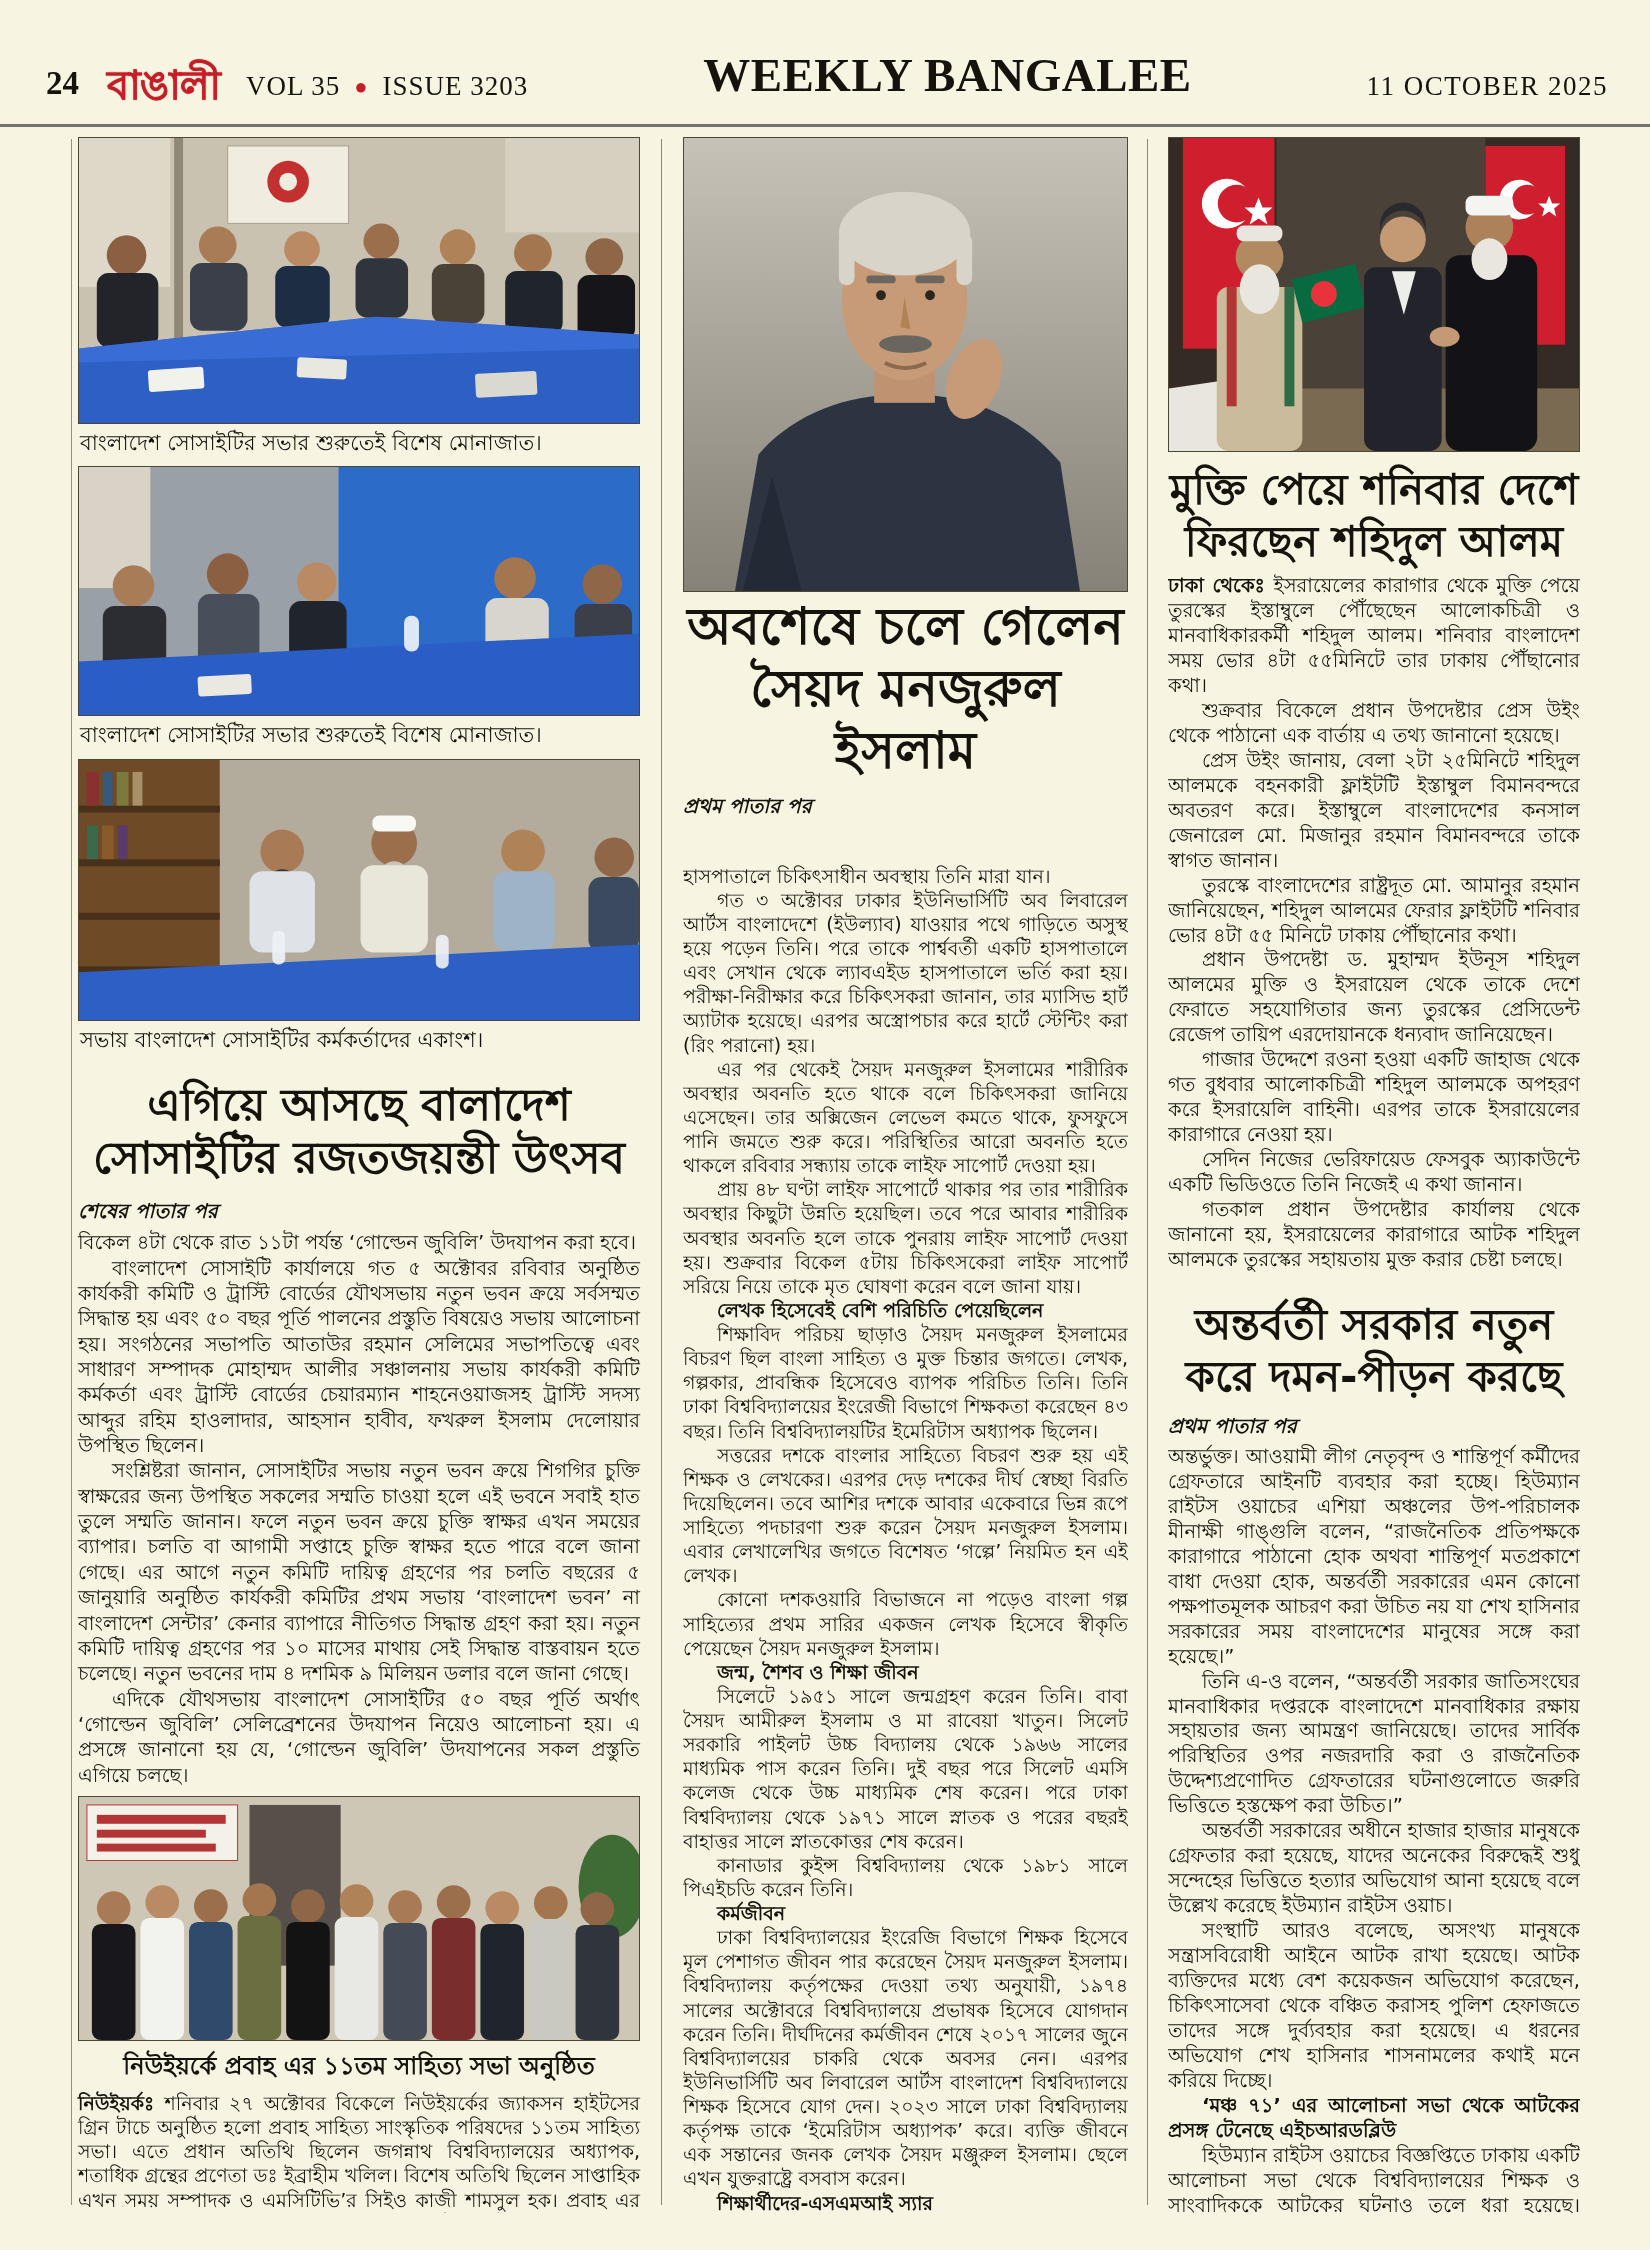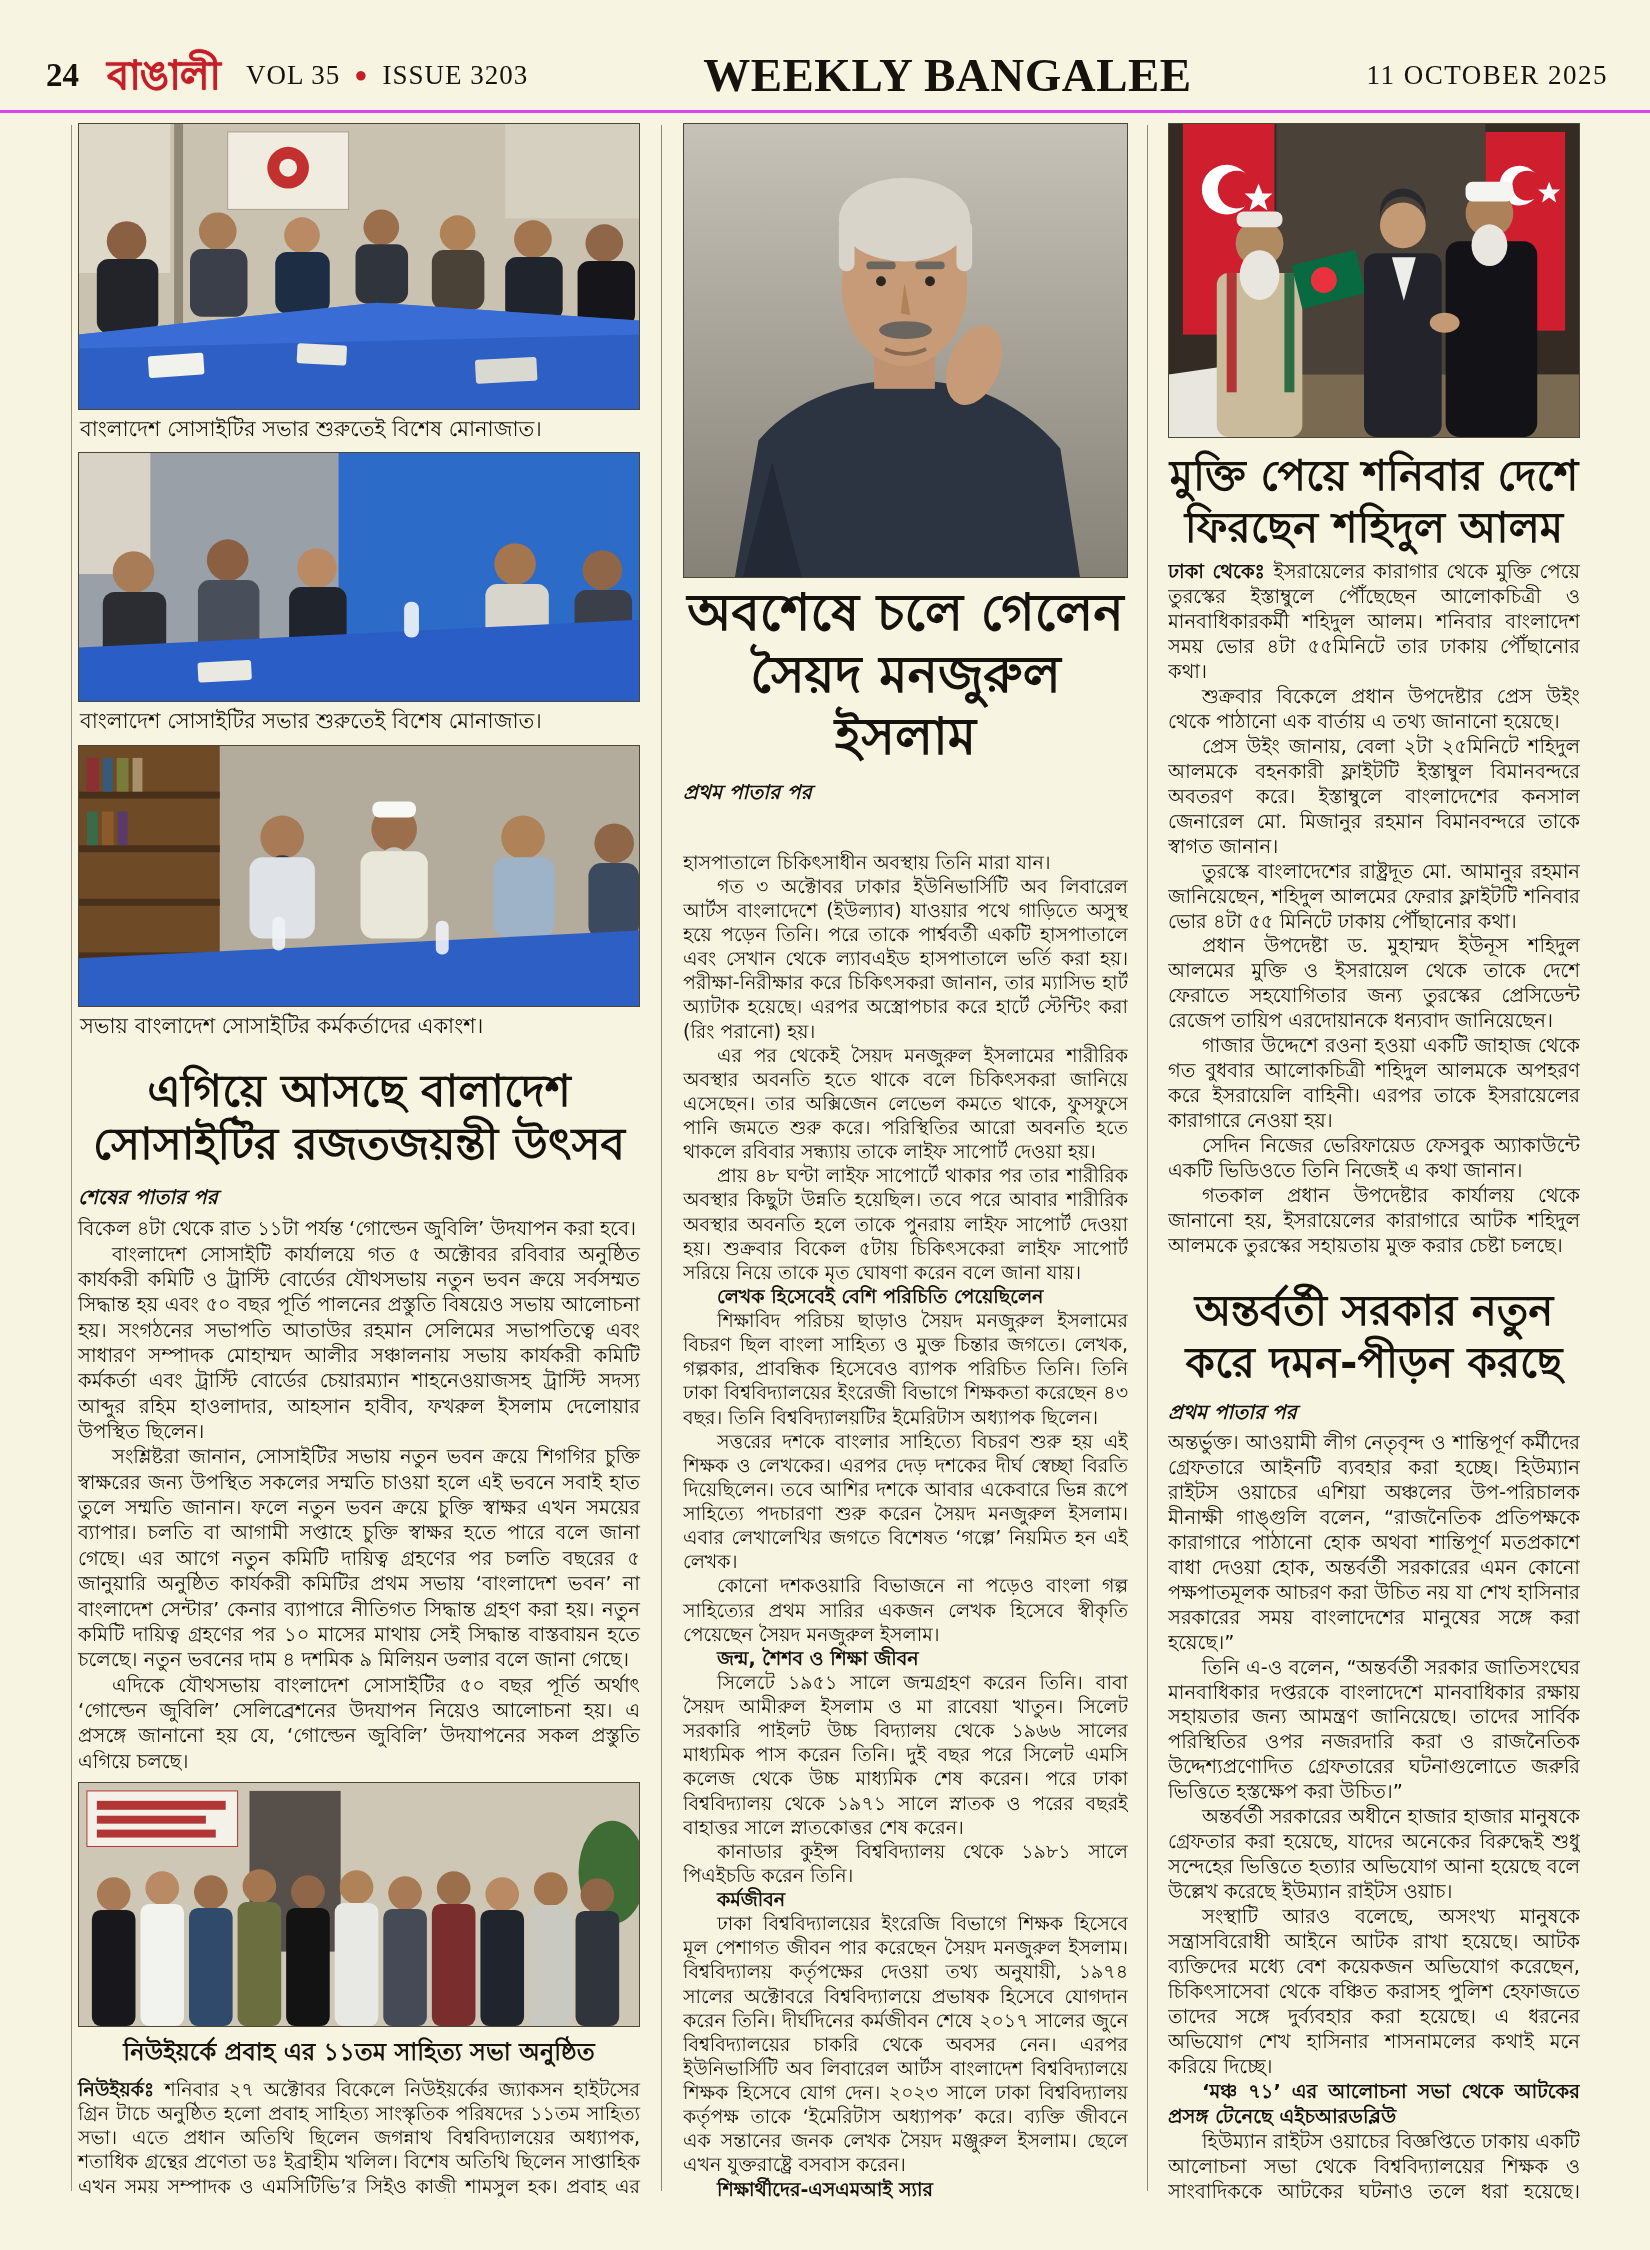--- a/index.html
+++ b/index.html
@@ -1,21 +1,21 @@
 <!DOCTYPE html>
 <html><head>
 <meta charset="utf-8">
 <style>
   * { margin:0; padding:0; box-sizing:border-box; }
   html,body { width:1650px; height:2250px; }
   body { background:#f8f4e2; color:#15130c; font-family:"DejaVu Sans", sans-serif; }
   .page { position:relative; width:1650px; height:2250px; overflow:hidden; }
 
   
-  .header { display:flex; align-items:center; padding:48px 42px 8px 46px; border-bottom:3px solid #d946ef; }
+  .header { display:flex; align-items:flex-end; padding:48px 42px 22px 46px; border-bottom:3px solid #737373; }
   .pageno { font-family:"Liberation Serif", serif; font-weight:700; font-size:33px; }
   .logo { margin:0 26px 0 28px; color:#c41e26; font-weight:700; font-size:40px; line-height:.85;
           text-shadow:0 0 1px #c41e26; letter-spacing:-1px; }
   .volissue { font-family:"Liberation Serif", serif; font-size:27px; letter-spacing:1px; display:flex; gap:14px; align-items:center; }
   .dot { color:#c41e26; font-size:22px; }
   .masthead { flex:1; text-align:center; font-family:"Liberation Serif", serif; font-weight:700; font-size:47px; letter-spacing:.5px; }
   .date { font-family:"Liberation Serif", serif; font-size:27px; letter-spacing:1.5px; }
 
   
   .columns { display:flex; padding:10px 70px 0 78px; height:2086px; overflow:hidden; }

